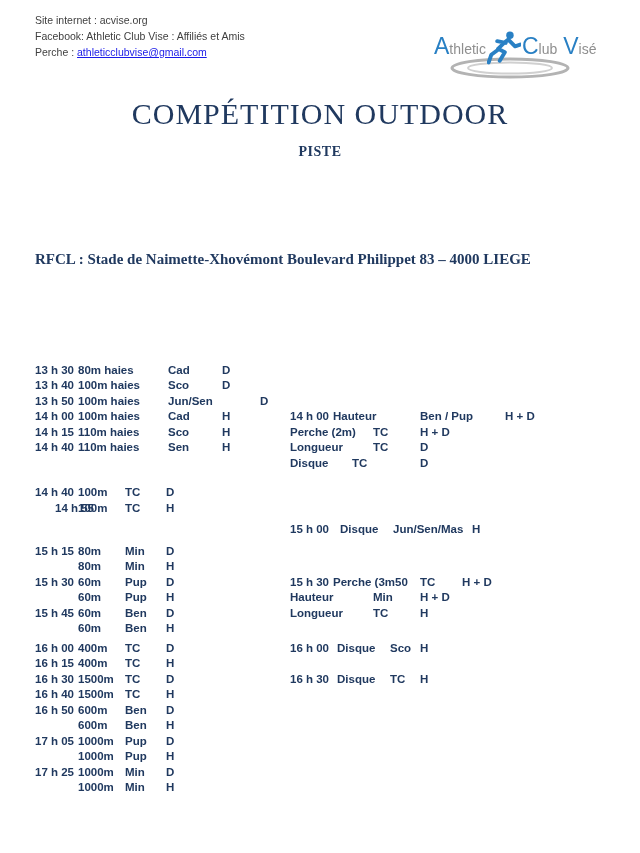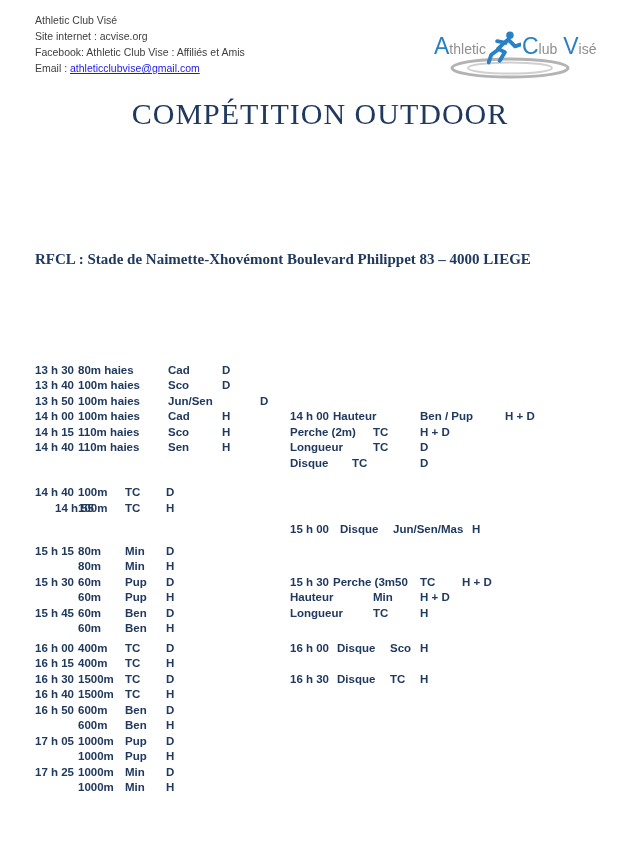--- a/index.html
+++ b/index.html
@@ -39,24 +39,23 @@
   
   #schedule{position:absolute;inset:0;}
   #schedule .sc{position:absolute;font-size:11.5px;font-weight:bold;color:#20395f;white-space:nowrap;}
 </style>
 </head>
 <body>
 
 <div class="page">
 
   <div class="hdr">
-    <div>Athletic Club Visé</div>
     <div>Site internet : acvise.org</div>
     <div>Facebook: Athletic Club Vise : Affiliés et Amis</div>
-    <div><span>Email : </span><span class="link">athleticclubvise@gmail.com</span></div>
+    <div><span>Perche : </span><span class="link">athleticclubvise@gmail.com</span></div>
   </div>
 
   <div class="logo">
     <svg class="swoosh" width="128" height="28" viewBox="0 0 128 28">
       <ellipse cx="62" cy="12" rx="58" ry="9" fill="none" stroke="#b3b3b3" stroke-width="3"></ellipse>
       <ellipse cx="62" cy="12" rx="42" ry="5.5" fill="none" stroke="#d0d0d0" stroke-width="2"></ellipse>
     </svg>
     <div class="logo-row">
       <span class="lg-word">
           <span class="lg-init">A</span>
@@ -74,20 +73,21 @@
         </span>
       <span style="width:6px"></span>
       <span class="lg-word">
           <span class="lg-init">V</span>
           <span class="lg-rest">isé</span>
         </span>
     </div>
   </div>
 
   <div class="ctr title-main">COMPÉTITION OUTDOOR</div>
+  <div class="ctr title-sub">PISTE</div>
 
   <div class="venue">RFCL : Stade de Naimette-Xhovémont Boulevard Philippet 83 – 4000 LIEGE</div>
 
 
   <div id="schedule">
       <span class="sc" style="left: 35px; top: 364px;">13 h 30</span>
       <span class="sc" style="left: 78px; top: 364px;">80m haies</span>
       <span class="sc" style="left: 168px; top: 364px;">Cad</span>
       <span class="sc" style="left: 222px; top: 364px;">D</span>
       <span class="sc" style="left: 35px; top: 379px;">13 h 40</span>

